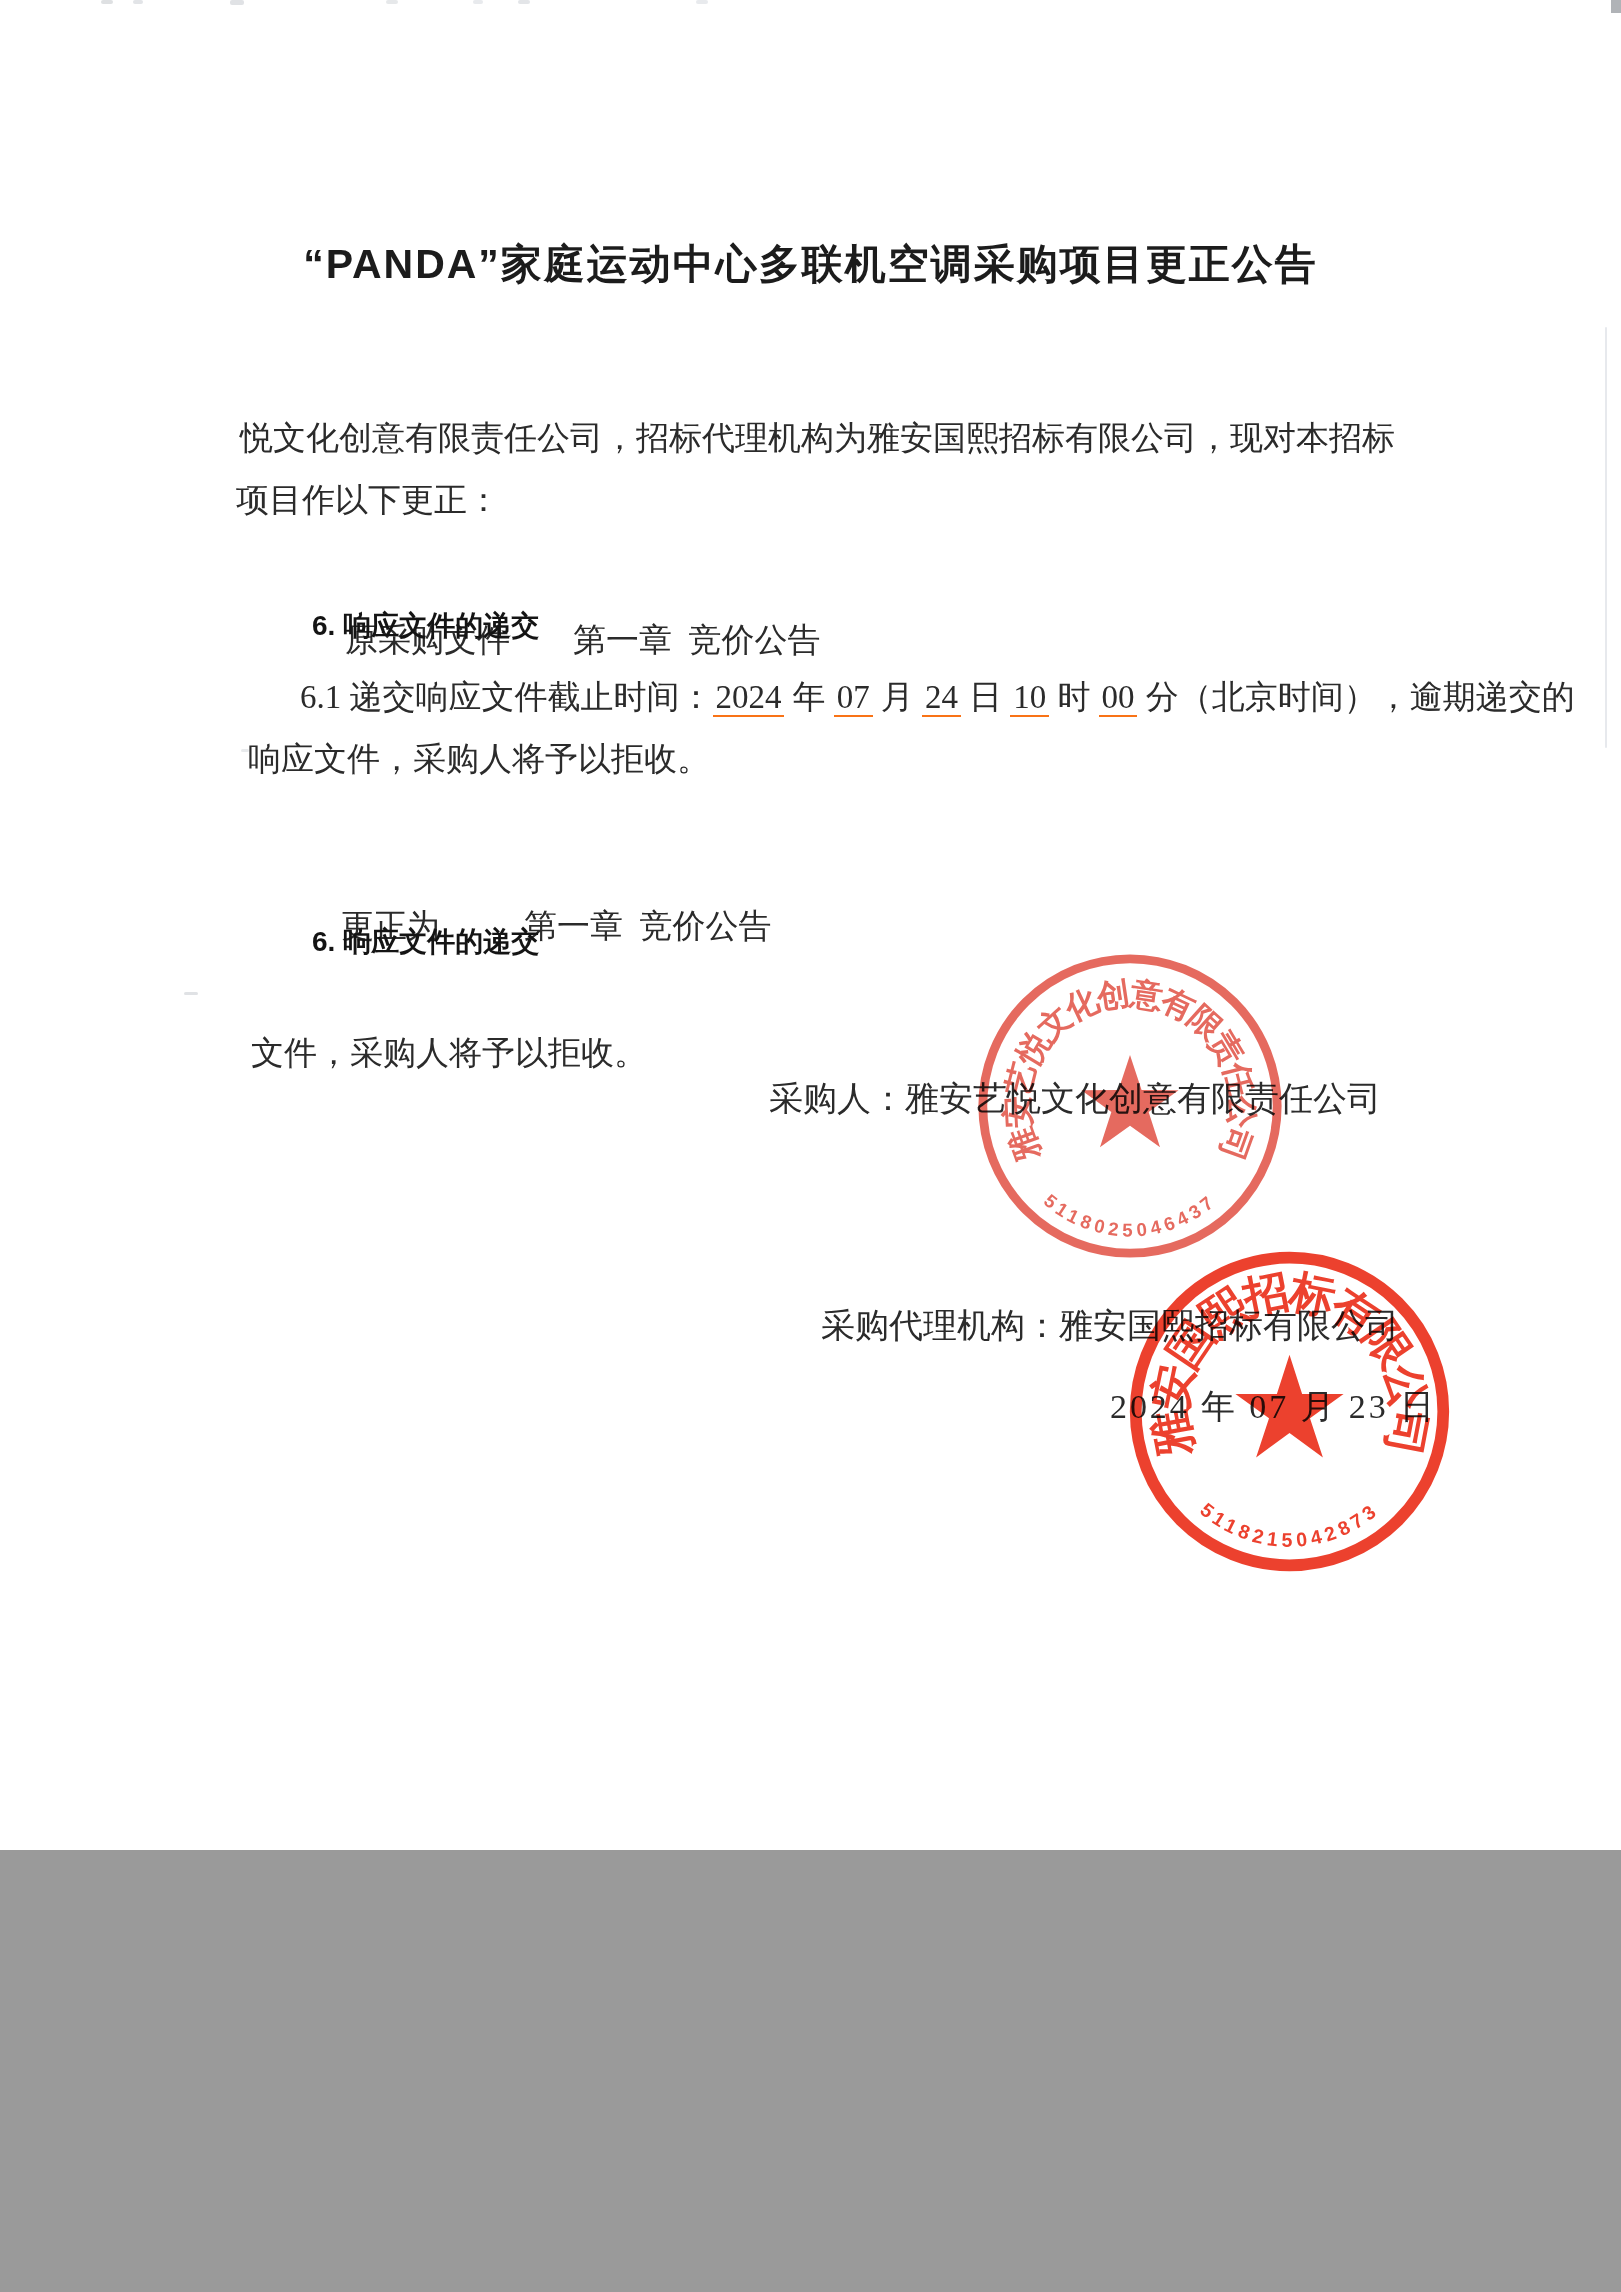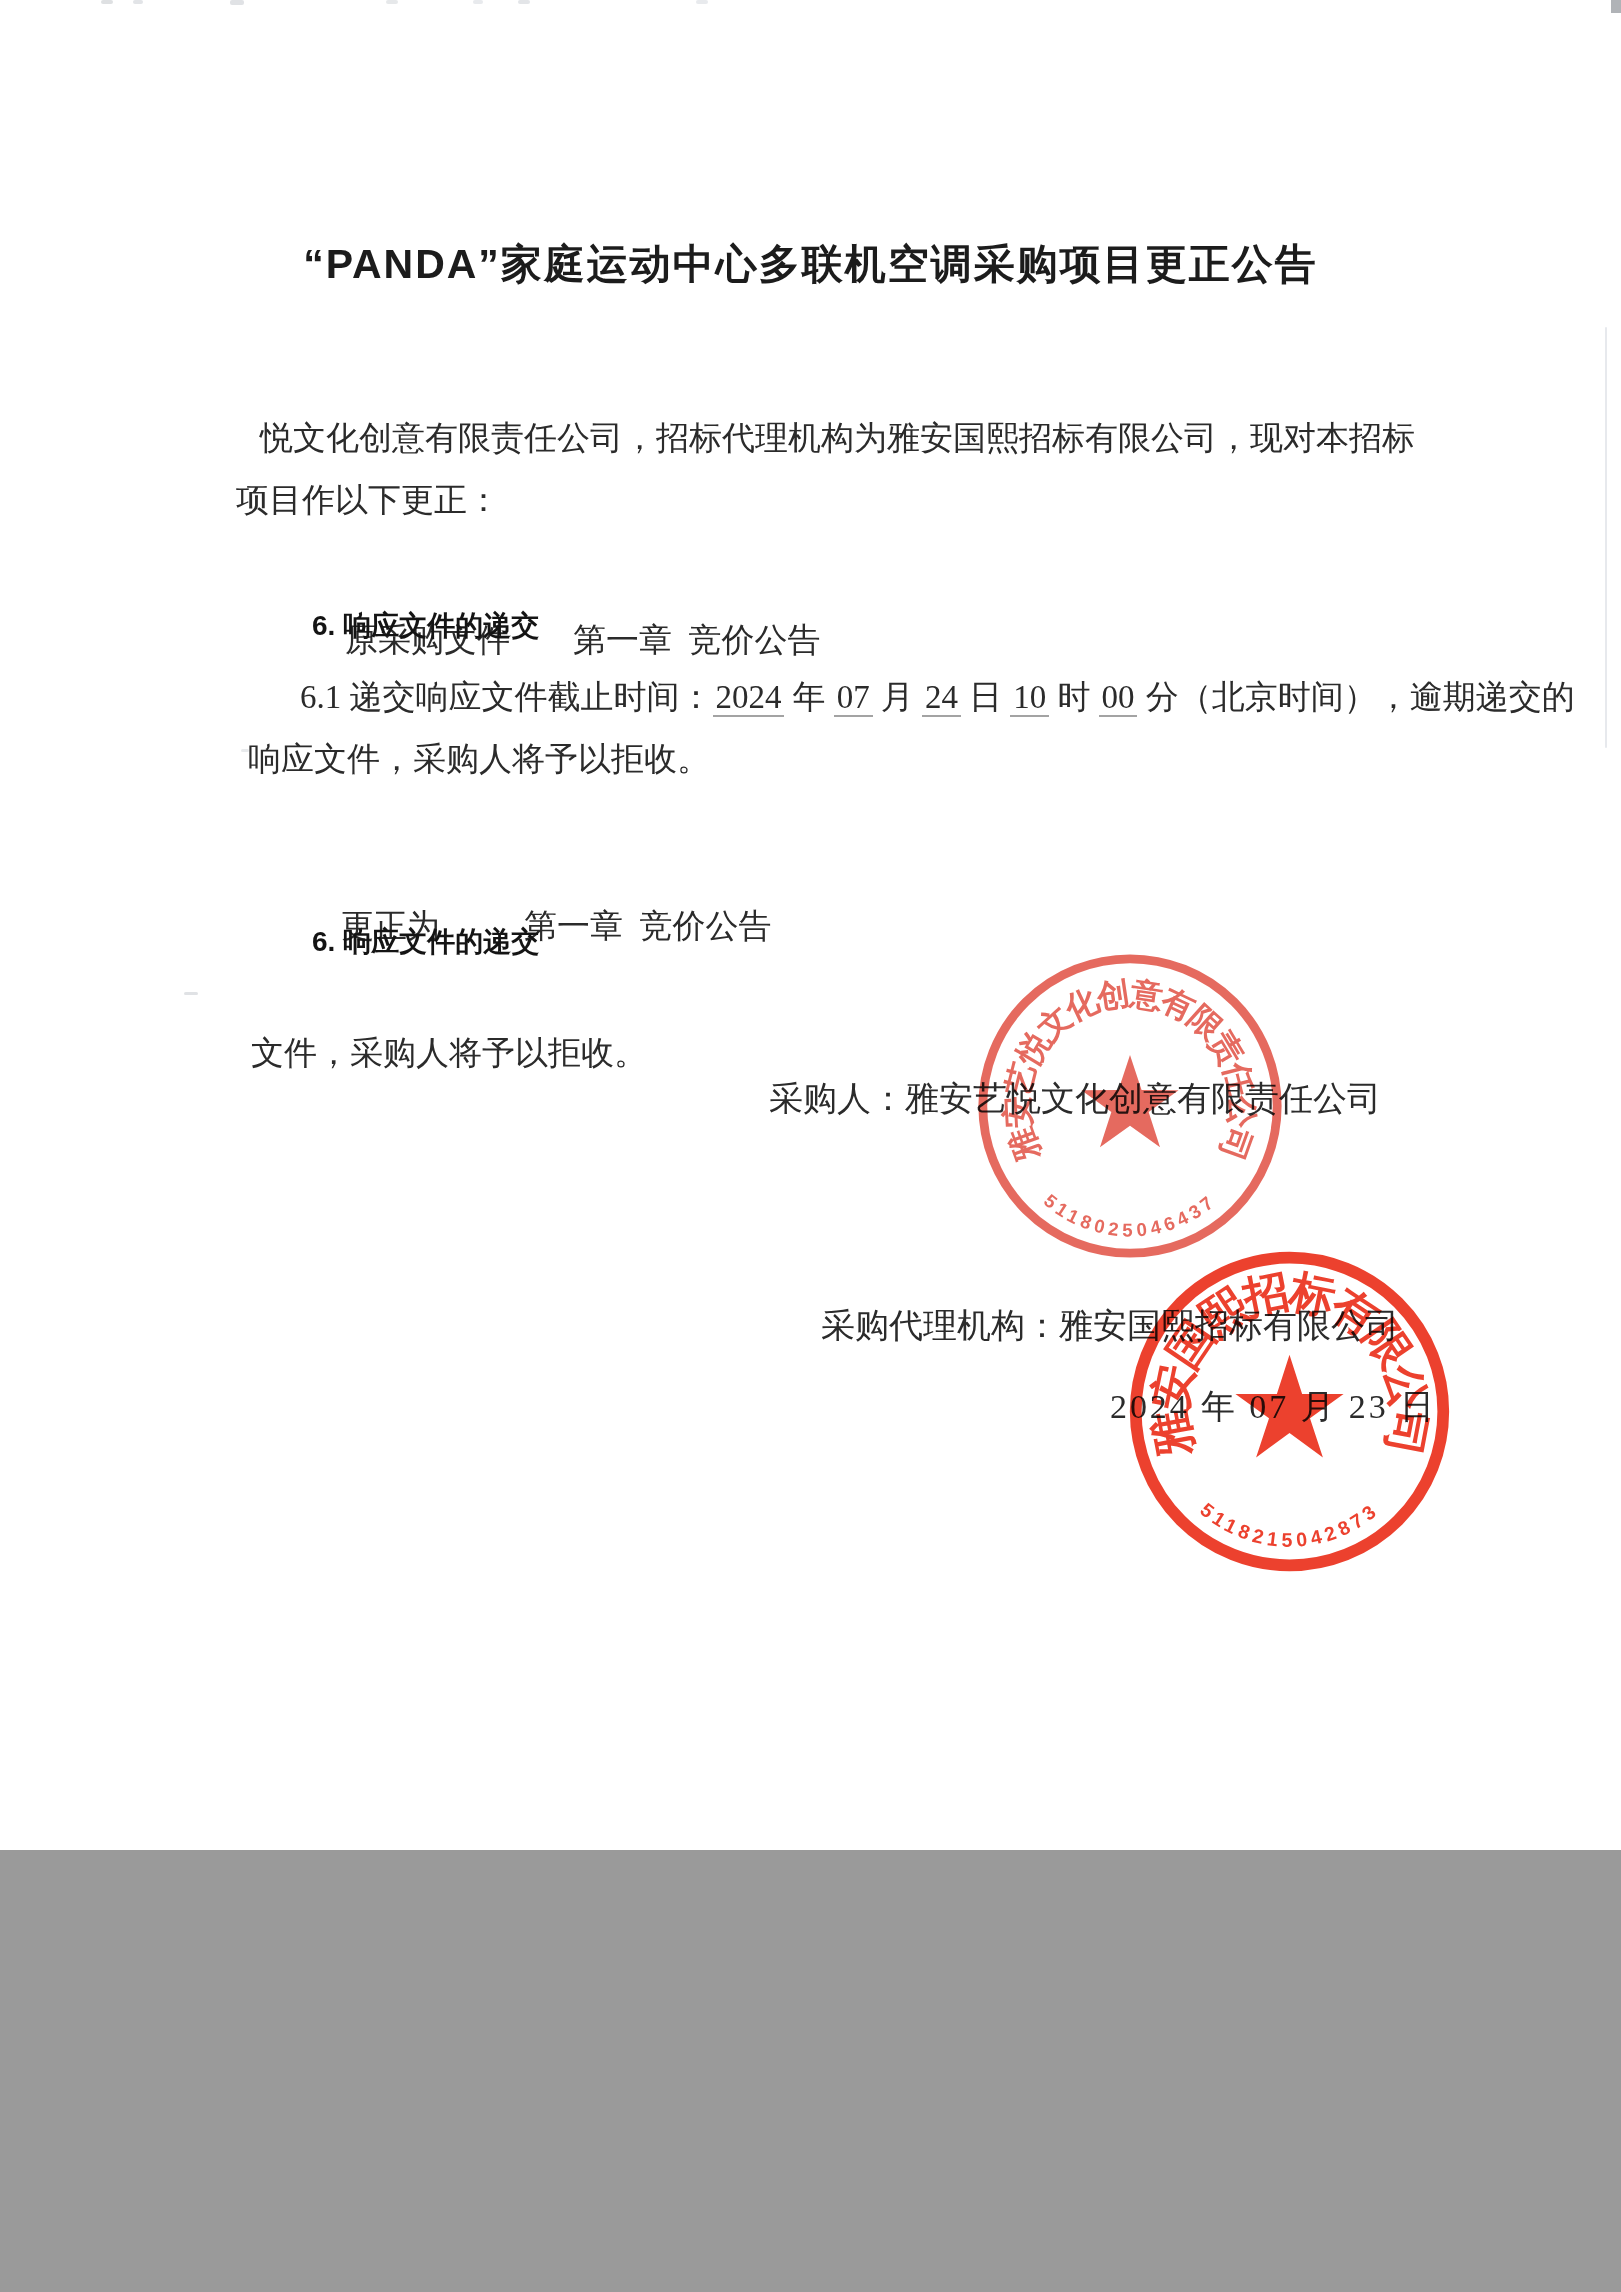--- a/index.html
+++ b/index.html
@@ -31,21 +31,21 @@
     white-space:pre;
   }
   .heading{
     font-family:Liberation Sans, sans-serif;
     font-weight:700;
     font-size:28px;
     color:#141414;
   }
   .chapter{display:inline-block;}
   .u{
-    border-bottom:2px solid #a3a3a3;
+    border-bottom:2px solid #f97316;
     padding:0 2.9px;
   }
   .sig{font-size:34px;}
   .stamp{
     position:absolute;
     pointer-events:none;
     mix-blend-mode:multiply;
   }
   .stamp text{
     font-family:"Liberation Sans", sans-serif;
@@ -79,21 +79,21 @@
   <div class="artifact a-t5"></div>
   <div class="artifact a-t6"></div>
   <div class="artifact a-t7"></div>
   <div class="artifact a-corner"></div>
   <div class="artifact a-vline"></div>
   <div class="artifact a-s1"></div>
   <div class="artifact a-s2"></div>
 
   <h1 class="title">“PANDA”家庭运动中心多联机空调采购项目更正公告</h1>
 
-  <div class="line" style="left:260px;top:418px;">悦文化创意有限责任公司，招标代理机构为雅安国熙招标有限公司，现对本招标</div>
+  <div class="line" style="left:240px;top:418px;">悦文化创意有限责任公司，招标代理机构为雅安国熙招标有限公司，现对本招标</div>
   <div class="line" style="left:236px;top:482px;font-family:Liberation Mono, monospace;">项目作以下更正：</div>
 
   <div class="line" style="left:312px;top:579px;">
     <span>原采购文件</span><span class="chapter" style="margin-left:63px;">第一章  竞价公告</span>
   </div>
   <div class="line heading" style="left:312px;top:608px;">6. 响应文件的递交</div>
   <div class="line" style="left:300px;top:677px;"><span>6.1 递交响应文件截止时间：</span><span class="u">2024</span><span> 年 </span><span class="u">07</span><span> 月 </span><span class="u">24</span><span> 日 </span><span class="u">10</span><span> 时 </span><span class="u">00</span><span> 分（北京时间），逾期递交的</span></div>
   <div class="line" style="left:248px;top:739px;">响应文件，采购人将予以拒收。</div>
 
   <div class="line" style="left:308px;top:865px;">

